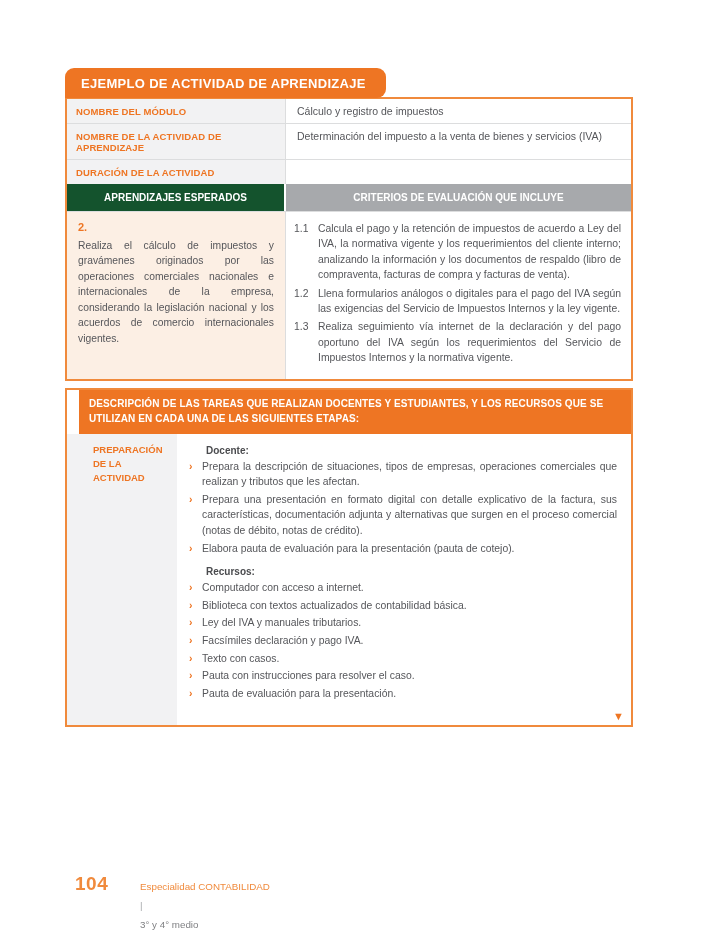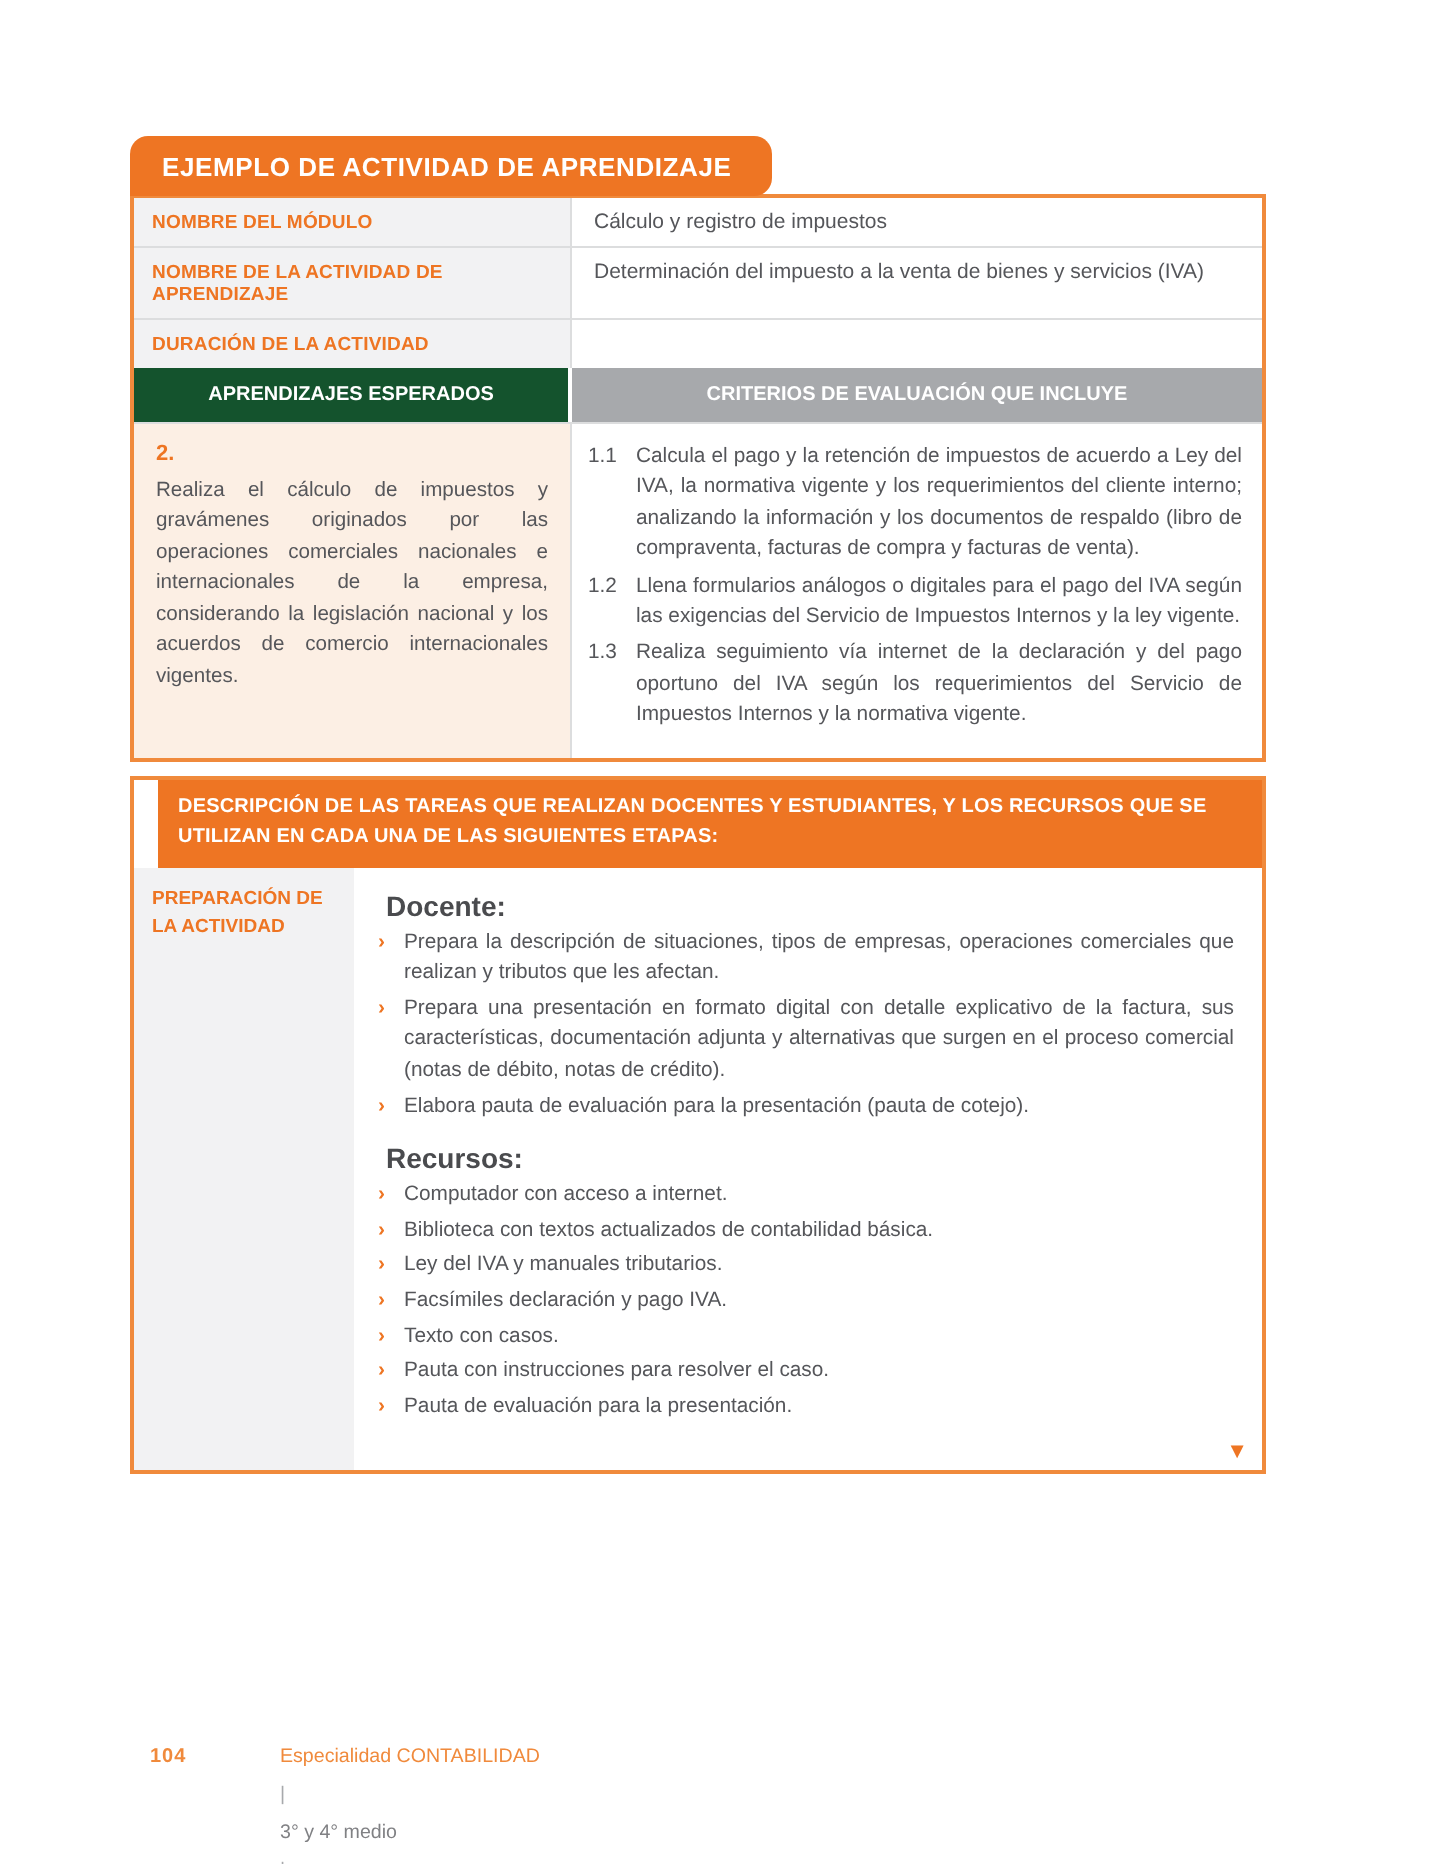--- a/index.html
+++ b/index.html
@@ -37,34 +37,34 @@
   .ce-item { display:flex; font-size:10.4px; line-height:1.48; margin-bottom:3px; }
   .ce-num { width:24px; flex:0 0 24px; }
   .ce-text { flex:1; text-align:justify; }
 
   
   .tbl2 { border:2px solid #F08A3C; margin-top:7px; position:relative; }
   .banner { background:#EE7523; color:#fff; font-weight:bold; font-size:10px;
     line-height:1.55; padding:6px 12px 7px 10px; letter-spacing:.1px;margin-left:12px; }
   .prep-row { display:flex; }
   .prep-label { width:110px; flex:0 0 110px; background:#F2F2F3; color:#EE7523;
-    font-weight:bold; font-size:9.5px; line-height:1.5; padding:9px 6px 8px 9px; }
+    font-weight:bold; font-size:9.5px; line-height:1.5; padding:9px 6px 8px 26px; }
   .prep-content { flex:1; background:#fff; padding:8px 14px 22px 12px; min-height:258px; }
-  .group-head { font-weight:bold; font-size:14px; color:#4a4b4e; margin:3px 0 3px 4px; }
+  .group-head { font-weight:bold; font-size:10px; color:#4a4b4e; margin:3px 0 3px 17px; }
   .bullet { display:flex; font-size:10.4px; line-height:1.5; margin-bottom:2px; }
   .bullet-mark { width:13px; flex:0 0 13px; color:#EE7523; font-weight:bold; }
   .bullet-text { flex:1; text-align:justify; }
   .recursos { margin-top:10px; }
   .cont-arrow { position:absolute; right:7px; bottom:3px; color:#EE7523;
     font-size:11px; line-height:1; }
 
   
   .footer { position:absolute; left:75px; top:873px; display:flex;
     align-items:baseline; }
-  .page-num { color:#F08A3C; font-size:10px; font-weight:bold;
+  .page-num { color:#F08A3C; font-size:19px; font-weight:bold;
     width:65px; letter-spacing:.5px; }
   .meta { font-size:9.8px; color:#808184; display:flex; gap:8px; align-items:baseline;flex-direction:column; }
   .meta .orange { color:#F08A3C; }
   .meta .sep { color:#A7A9AC; }
 </style>
 </head>
 <body>
 
 <div class="doc">
 

